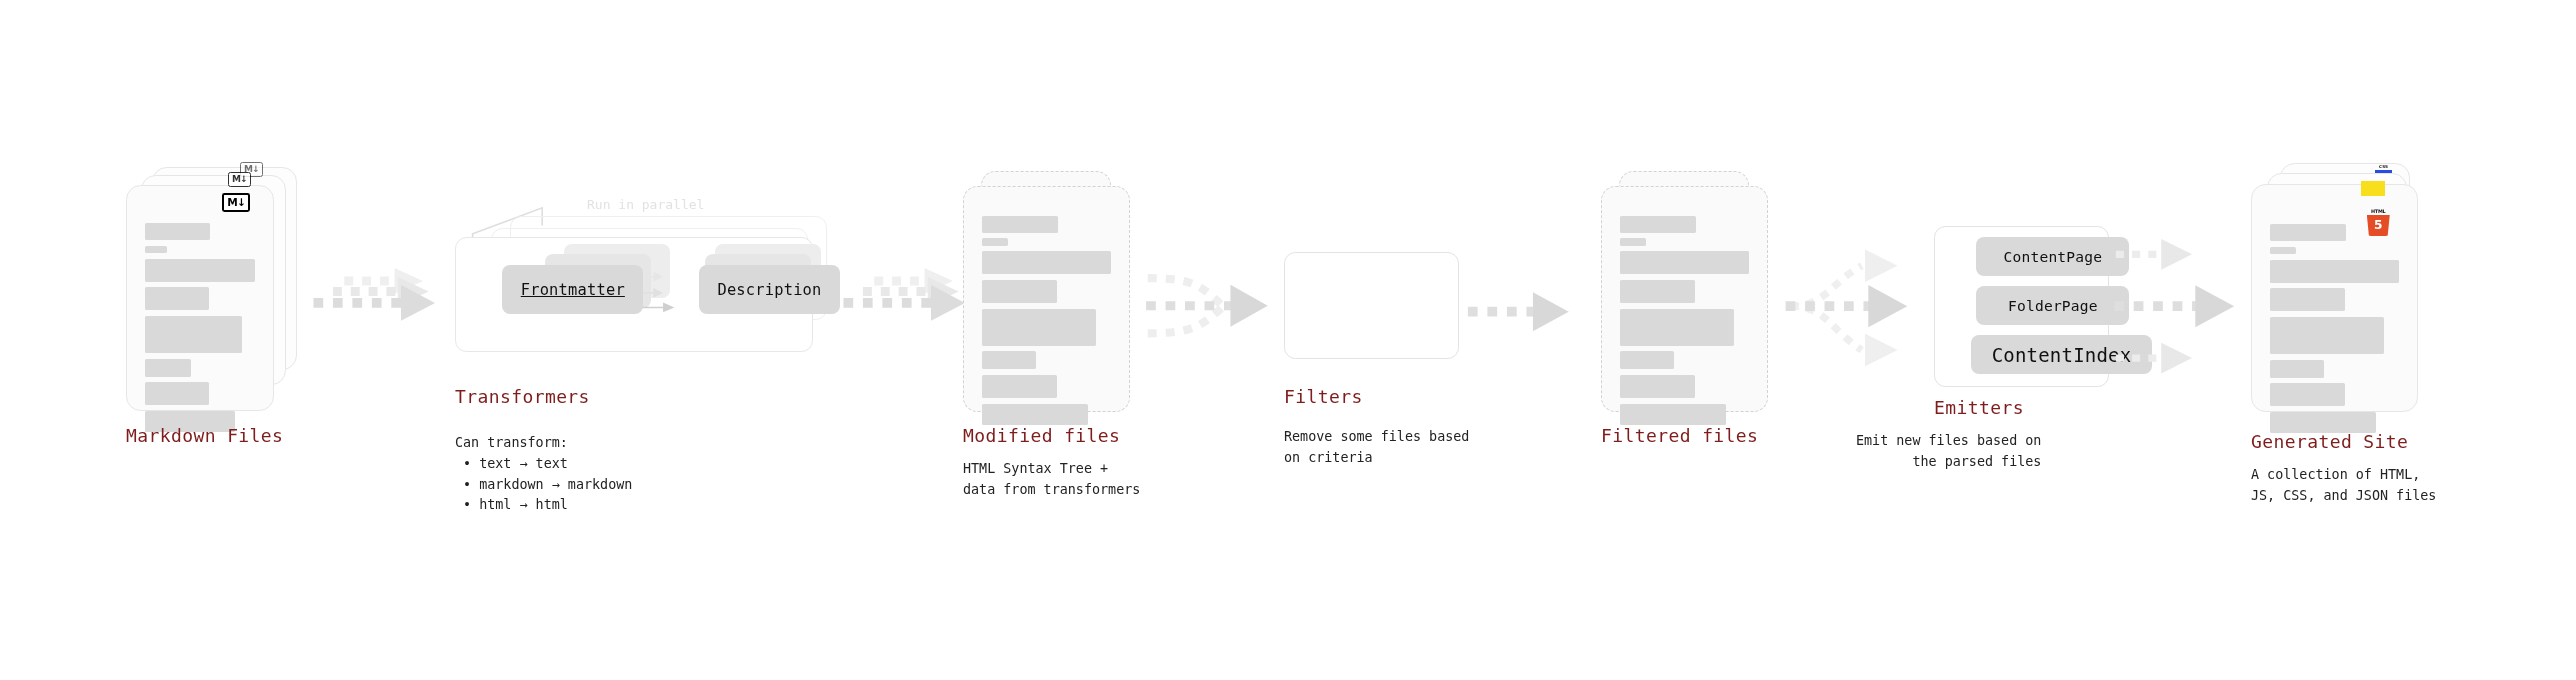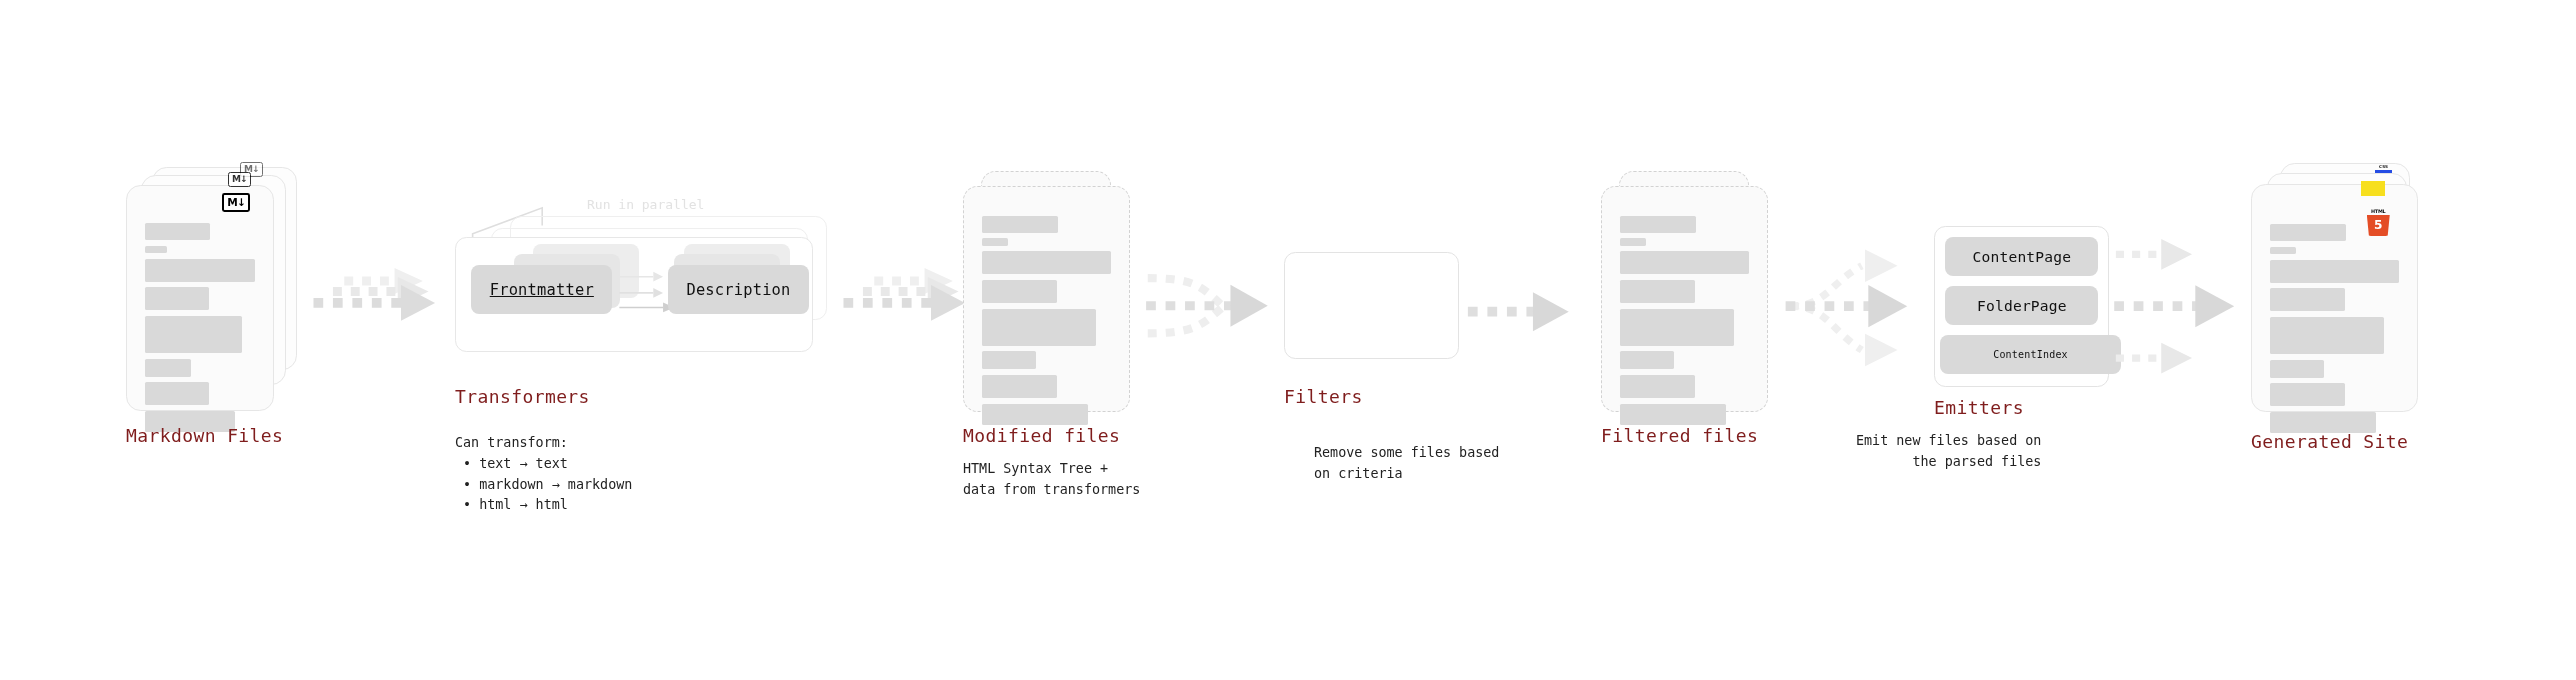--- a/index.html
+++ b/index.html
@@ -87,21 +87,21 @@
     background:#ffffff;
     box-sizing:border-box;
   }
   .gbox.ghost{background:transparent;border-color:#efefef;}
   .pill{
     position:absolute;
     background:#d9d9d9;
     border-radius:8.1px;
     display:flex;align-items:center;justify-content:center;
     font-size:15.4px;letter-spacing:0.2px;color:#111;
-    box-sizing:border-box;white-space:nowrap;
+    box-sizing:border-box;white-space:nowrap;margin-left:31px;
   }
   .pill.ghost{background:#ededed;color:transparent;}
   .pill.ghost2{background:#e6e6e6;color:transparent;}
 
   
   .title{
     position:absolute;
     font-size:18px;
     letter-spacing:0.4px;
     color:#7f1d1d;
@@ -231,21 +231,21 @@
     <path d="M12,42 C70,42 78,52 104,76" fill="none" stroke="#eeeeee" stroke-width="10" stroke-dasharray="11 11"></path>
     <path d="M12,110 C70,110 78,100 104,78" fill="none" stroke="#eeeeee" stroke-width="10" stroke-dasharray="11 11"></path>
     <line x1="10" y1="76" x2="118" y2="76" stroke="#dedede" stroke-width="11" stroke-dasharray="12 12"></line>
     <polygon points="114,50 160,76 114,102" fill="#d8d8d8"></polygon>
   </svg>
 
   <div class="node" style="left:1284px;top:252px;width:175px;height:122px;">
     <div class="gbox" style="left:0;top:0;width:175px;height:107px;"></div>
   </div>
   <div class="title" style="left:1284px;top:386px;">Filters</div>
-  <div class="sub" style="left:1284px;top:443px;margin-left:30px;">Remove some files based
+  <div class="sub" style="left:1284px;top:427px;">Remove some files based
 on criteria</div>
 
   <svg style="left:1463px;top:284px;width:122px;height:57px;" width="122" height="57" viewBox="0 0 150 70">
     <line x1="6" y1="34" x2="92" y2="34" stroke="#dedede" stroke-width="12" stroke-dasharray="12 12"></line>
     <polygon points="86,10 130,34 86,58" fill="#d8d8d8"></polygon>
   </svg>
 
   <div class="node" style="left:1601px;top:171px;width:175px;height:252px;">
     <div class="doc-stack" style="width:175px;height:252px;">
       <div class="doc dashed" style="left:18px;top:0px;width:130px;height:203px;"></div>
@@ -271,21 +271,21 @@
     <path d="M8,96 C52,96 58,126 96,150" fill="none" stroke="#efefef" stroke-width="9" stroke-dasharray="10 10"></path>
     <polygon points="100,130 140,150 100,170" fill="#efefef"></polygon>
     <line x1="2" y1="96" x2="110" y2="96" stroke="#dedede" stroke-width="12" stroke-dasharray="12 12"></line>
     <polygon points="104,70 152,96 104,122" fill="#d8d8d8"></polygon>
   </svg>
 
   <div class="node" style="left:1934px;top:226px;width:175px;height:179px;">
     <div class="gbox" style="left:0;top:0;width:175px;height:161px;"></div>
     <div class="pill" style="left:11.4px;top:11.4px;width:153px;height:39px;font-size:14.6px;">ContentPage</div>
     <div class="pill" style="left:11.4px;top:60px;width:153px;height:39px;font-size:14.6px;">FolderPage</div>
-    <div class="pill" style="left:6px;top:109px;width:181px;height:39px;font-size:10px;">ContentIndex</div>
+    <div class="pill" style="left:6px;top:109px;width:181px;height:39px;font-size:19px;">ContentIndex</div>
   </div>
   <div class="title" style="left:1934px;top:397px;">Emitters</div>
   <div class="sub" style="left:1856px;top:431px;text-align:right;">Emit new files based on
 the parsed files</div>
 
   <svg style="left:2111px;top:228px;width:154px;height:171px;" width="154" height="171" viewBox="0 0 190 210">
     <line x1="6" y1="32" x2="66" y2="32" stroke="#ececec" stroke-width="9" stroke-dasharray="10 10"></line>
     <polygon points="62,13 100,32 62,51" fill="#e8e8e8"></polygon>
     <line x1="4" y1="96" x2="110" y2="96" stroke="#dedede" stroke-width="12" stroke-dasharray="12 12"></line>
     <polygon points="104,70 152,96 104,122" fill="#d8d8d8"></polygon>
@@ -315,15 +315,17 @@
         <span class="bar3"></span>
       </div>
       <div class="logo jslogo" style="left:110px;top:18px;"></div>
       <div class="logo html5" style="left:115px;top:37px;">
         <span class="wordmark">HTML</span>
         <span class="shield"></span>
       </div>
     </div>
   </div>
   <div class="title" style="left:2251px;top:431px;">Generated Site</div>
+  <div class="sub" style="left:2251px;top:465px;">A collection of HTML,
+JS, CSS, and JSON files</div>
 
 </div>
 
 
 </body></html>

